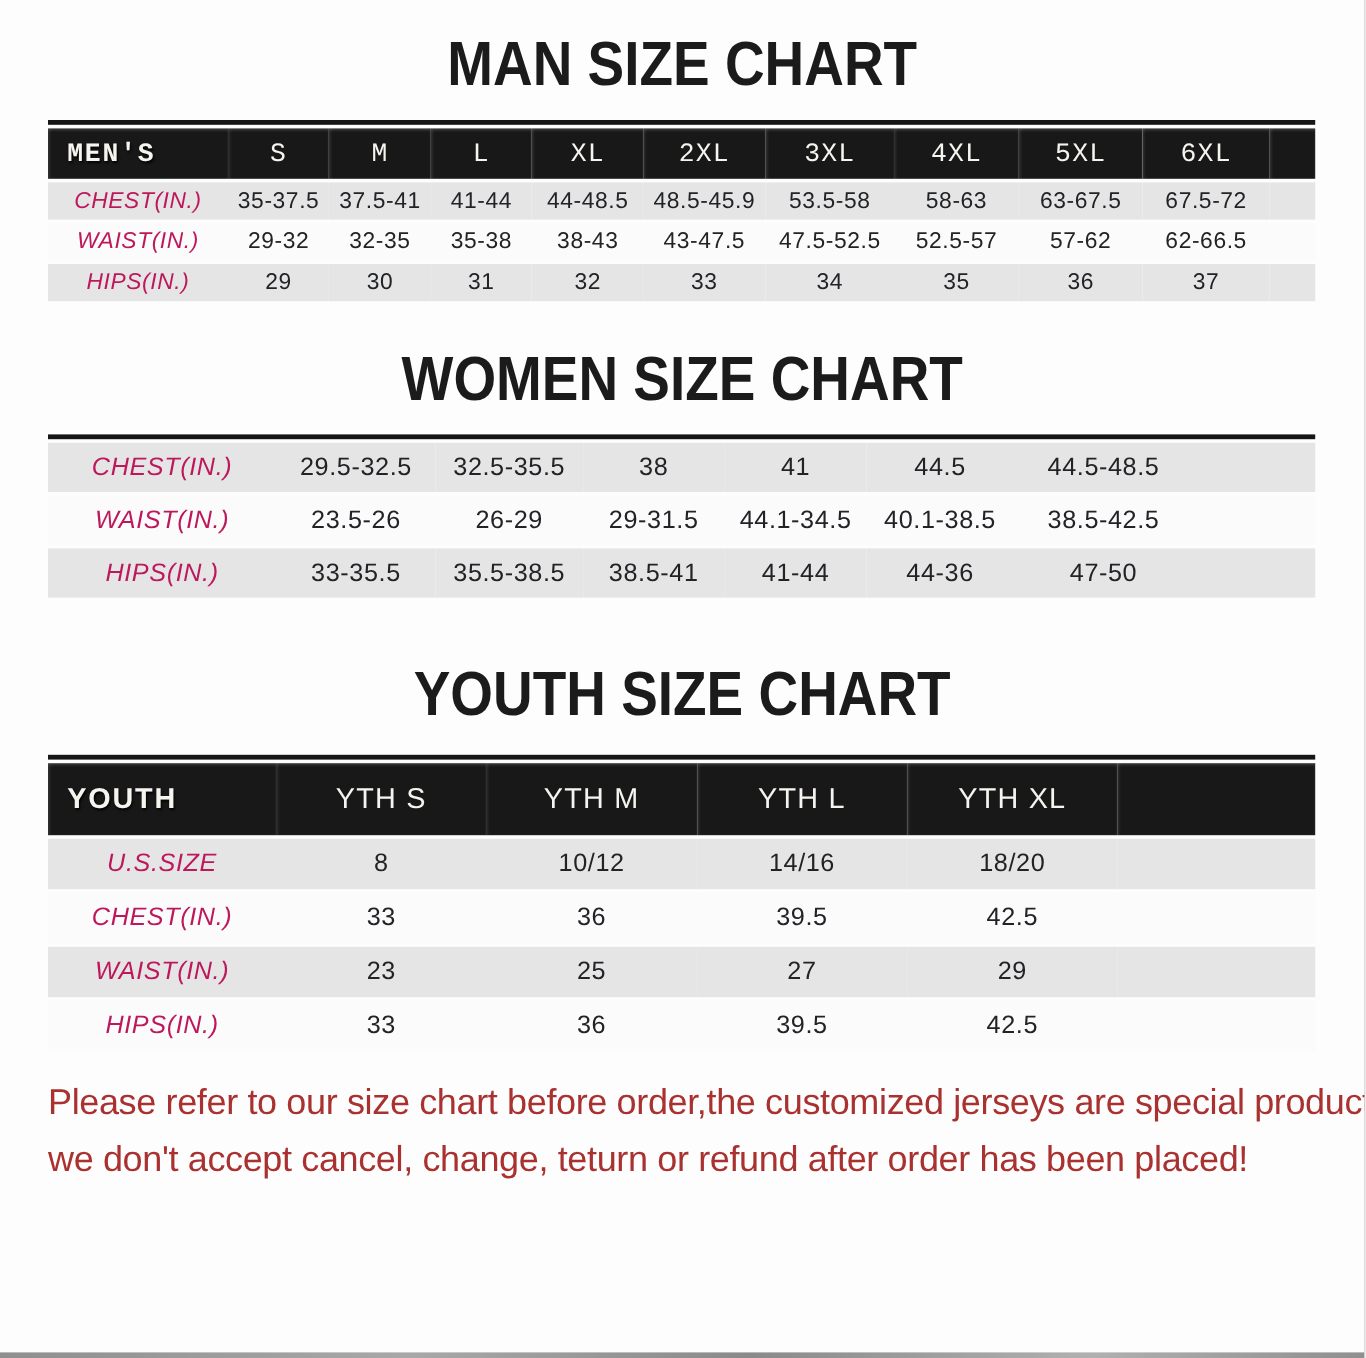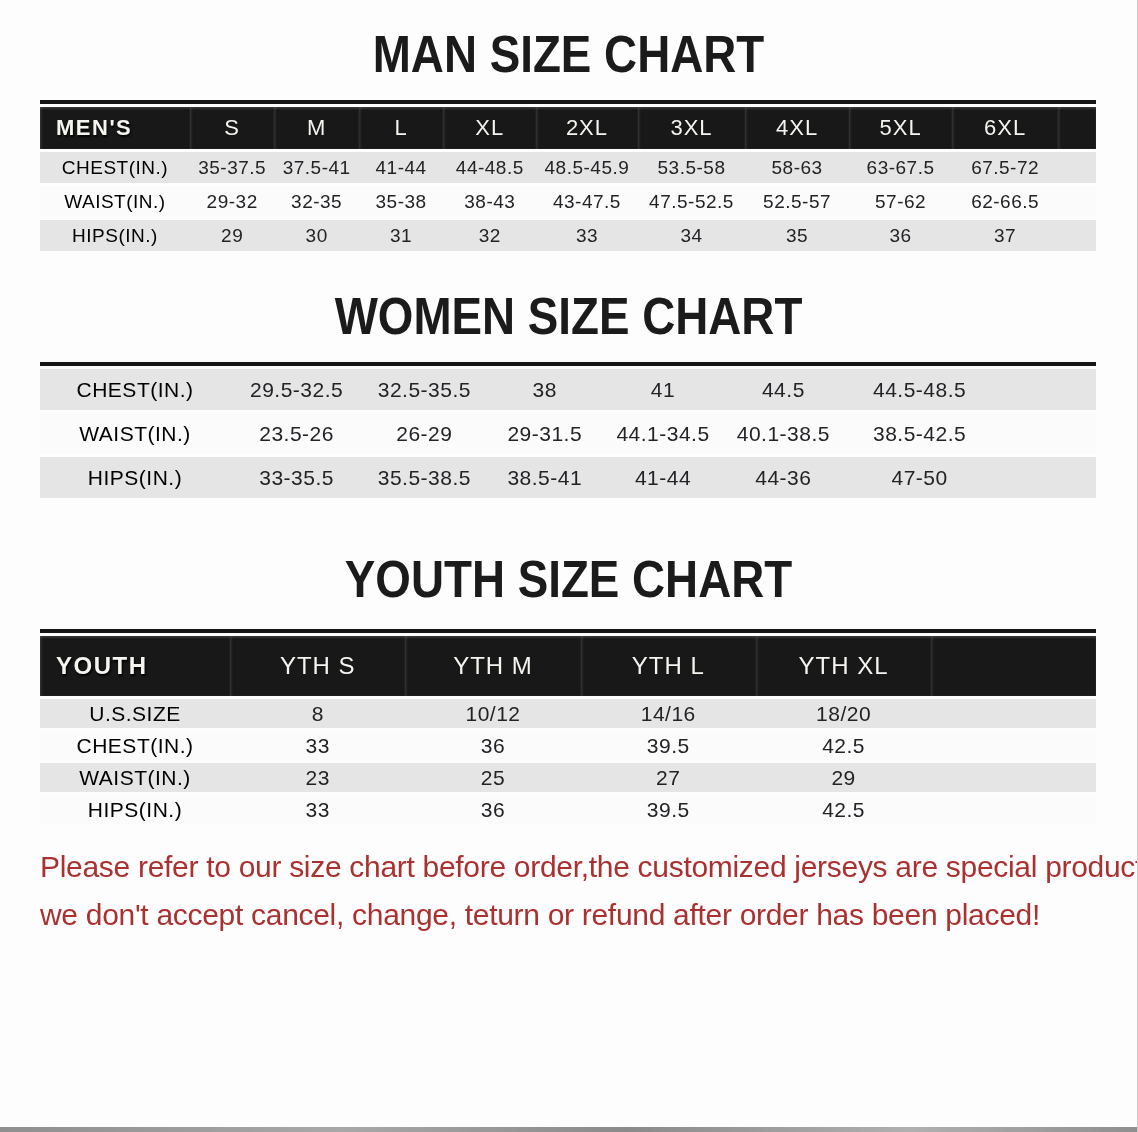--- a/index.html
+++ b/index.html
@@ -72,34 +72,34 @@
   th.corner {
     text-align: left;
     font-weight: bold;
     letter-spacing: 1.5px;
     padding-left: 16px;
     text-shadow: 1px 2px 2px rgba(0,0,0,0.9);
   }
   tr.head th.size { font-weight: normal; letter-spacing: 1px; }
   tr.r-gray  td { background: #e5e5e5; }
   tr.r-white td { background: #fbfbfb; }
-  td.row-label { color: #000000; letter-spacing: 0.5px; }
+  td.row-label { color: #be185d; letter-spacing: 0.5px; font-style: italic; }
   td.val { color: #222326; letter-spacing: 0.5px; }
 
-  .tbl-men  tr.head th { height: 42px; font-size: 22px; }
+  .tbl-men  tr.head th { height: 42px; font-size: 22px; font-family: Liberation Mono, monospace; }
   .tbl-men  th.corner  { font-size: 27px; }
   .tbl-men  td { height: 31px; font-size: 19px; }
 
   .tbl-women tr.head th { height: 54px; font-size: 25px; }
   .tbl-women th.corner  { font-size: 28px; }
   .tbl-women td { height: 41px; font-size: 21px; }
 
   .tbl-youth tr.head th { height: 60px; font-size: 24px; }
   .tbl-youth th.corner  { font-size: 28px; }
-  .tbl-youth td { height: 29px; font-size: 21px; }
+  .tbl-youth td { height: 42px; font-size: 21px; }
 
   
   .disclaimer {
     margin-top: 16px;
     padding: 0 30px 0 40px;
     color: #a93130;
     font-size: 30px;
     line-height: 48px;
     letter-spacing: -0.3px;
     white-space: nowrap;

